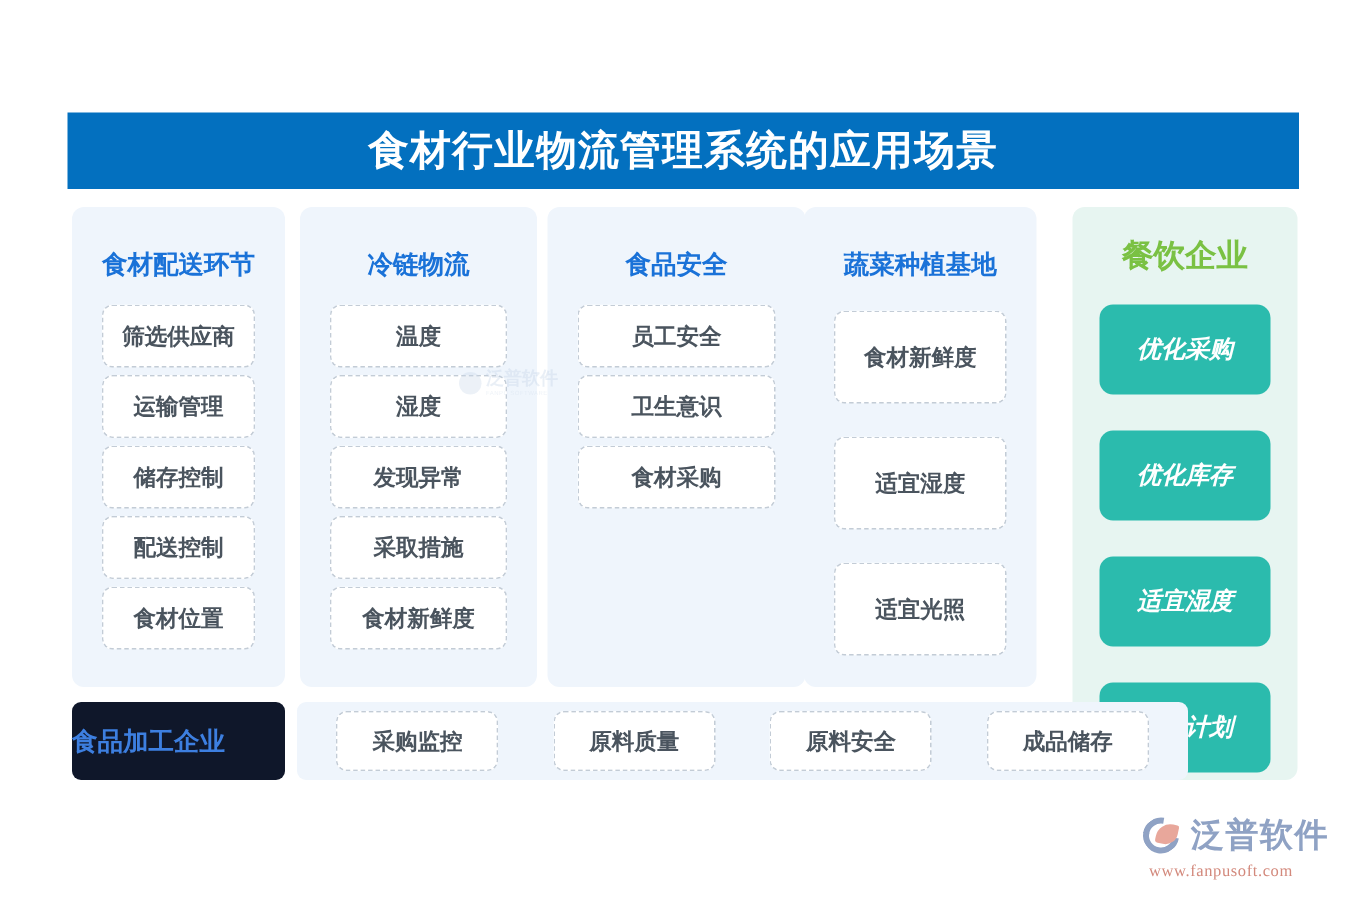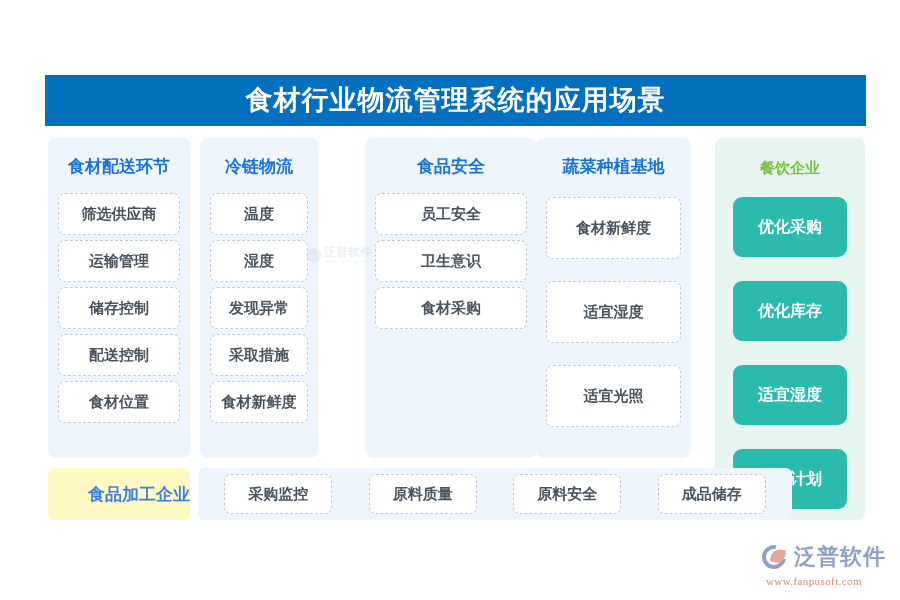--- a/index.html
+++ b/index.html
@@ -44,21 +44,21 @@
   }
 
   
   .col {
     position: absolute;
     background: #eff5fc;
     border-radius: 8px;
     top: 138px;
     height: 320px;
     box-sizing: border-box;
-    padding: 0;
+    padding: 10px;
   }
   .col-title {
     text-align: center;
     color: #1a72d8;
     font-weight: bold;
     font-size: 17px;
     margin-top: 20px;
     line-height: 1;
   }
   .col-items {
@@ -83,75 +83,76 @@
   
   .col-a .item { height: 42px; margin-bottom: 5px; }
   .col-a .item:last-child { margin-bottom: 0; }
 
   
   .col-tall .col-items { margin-top: 22px; }
   .col-tall .item { height: 62px; margin-bottom: 22px; }
   .col-tall .item:last-child { margin-bottom: 0; }
 
   #col1 { left: 48px;  width: 142px; }
-  #col2 { left: 200px; width: 118px; }
+  #col2 { left: 200px; width: 158px; }
   #col3 { left: 365px; width: 172px; }
   #col4 { left: 536px; width: 155px; }
 
   
   .green-panel {
     position: absolute;
     left: 715px;
     top: 138px;
     width: 150px;
     height: 382px;
     background: #e7f5f1;
     border-radius: 8px;
     box-sizing: border-box;
   }
   .green-title {
     text-align: center;
     color: #7ac143;
     font-weight: bold;
-    font-size: 15px;
+    font-size: 21px;
     margin-top: 22px;
     line-height: 1;
   }
   .green-items {
     margin-top: 22px;
     padding: 0 18px;
     display: flex;
     flex-direction: column;
   }
   .green-item {
     background: #2bbbad;
     border-radius: 9px;
     color: #ffffff;
     font-weight: bold;
     font-size: 16px;
     height: 60px;
     margin-bottom: 24px;
     display: flex;
     align-items: center;
     justify-content: center;
+    font-style: italic;
   }
   .green-item:last-child { margin-bottom: 0; }
 
   
   .bottom-label {
     position: absolute;
     left: 48px;
     top: 468px;
     width: 142px;
     height: 52px;
-    background: #fef9c3;
+    background: #0f172a;
     border-radius: 6px;
     display: flex;
     align-items: center;
-    justify-content: flex-end;
+    justify-content: flex-start;
   }
   .bottom-label-text {
     color: #3d7fe0;
     font-weight: bold;
     font-size: 17px;
     line-height: 1;
   }
   .bottom-strip {
     position: absolute;
     left: 198px;

